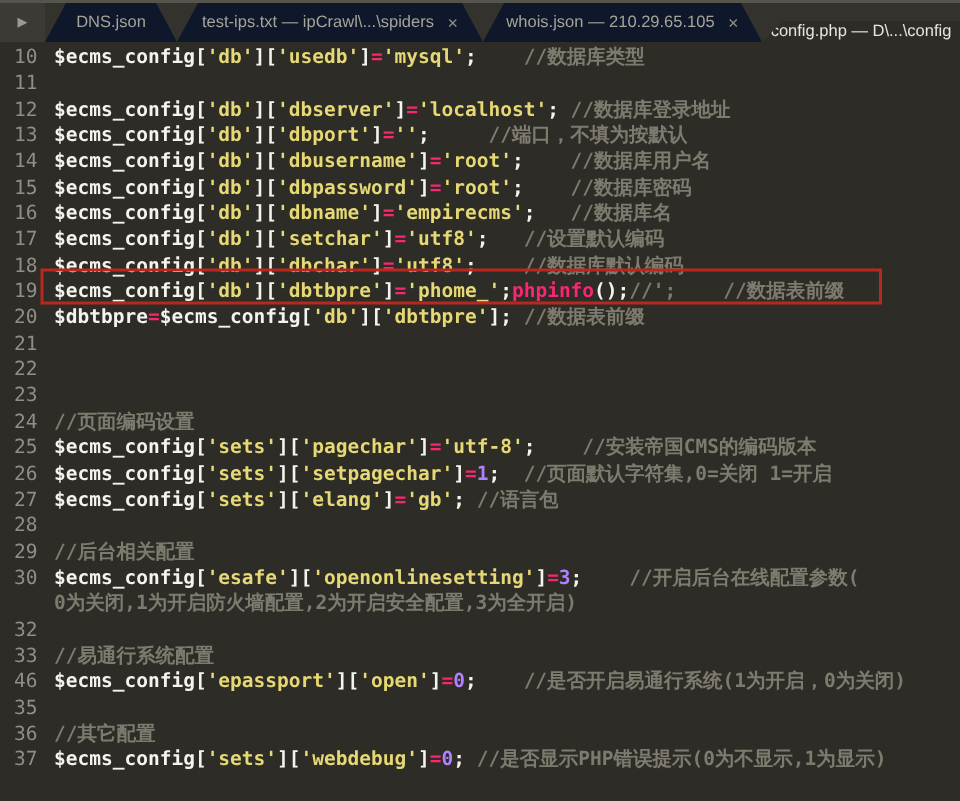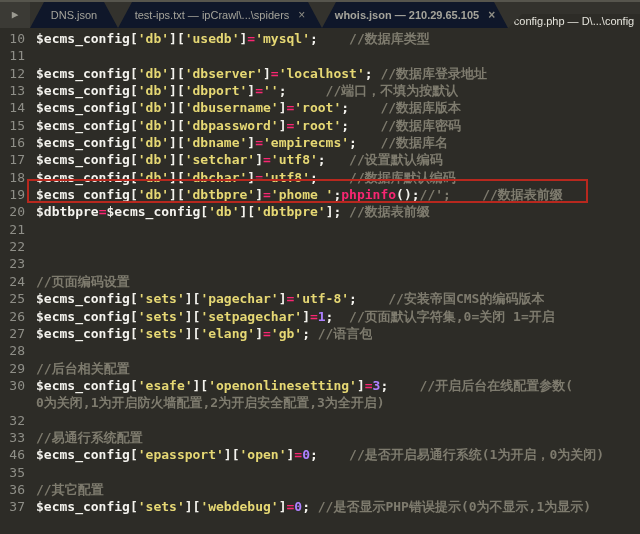--- a/index.html
+++ b/index.html
@@ -21,21 +21,21 @@
   .tab{
     position:relative;display:flex;align-items:center;justify-content:center;
     background:#0f172a;color:#a5a49b;
     font-family:"Liberation Sans","DejaVu Sans",sans-serif;font-size:11px;
     white-space:nowrap;overflow:hidden;box-sizing:border-box;
     clip-path:polygon(0 100%,14px 0,calc(100% - 14px) 0,100% 100%);
     padding:0 16px;cursor:pointer;
   }
   .tab:nth-child(1){width:88px;flex:none;}
   .tab:nth-child(2){width:204px;flex:none;}
-  .tab:nth-child(3){width:186px;flex:none;font-weight:bold;}
+  .tab:nth-child(3){width:186px;flex:none;}
   .tab:nth-child(4){flex:1;clip-path:polygon(0 100%,14px 0,100% 0,100% 100%);}
   .tab.active{background:#2d2c27;color:#e6e5dd;margin-top:12px;}
   .tab-close{margin-left:9px;color:#8f8e85;font-size:12px;line-height:1;cursor:pointer;}
   
   .editor{
     height:506px;background:#2d2c27;padding-top:2px;box-sizing:border-box;
     overflow:hidden;cursor:text;
   }
   .row{
     height:17.35px;line-height:17.35px;display:flex;position:relative;
@@ -94,21 +94,21 @@
       <div class="row">
     <span class="ln">12</span>
     <span class="code"><span class="p">$ecms_config[</span><span class="s">'db'</span><span class="p">][</span><span class="s">'dbserver'</span><span class="p">]</span><span class="o">=</span><span class="s">'localhost'</span><span class="p">;</span><span class="c"> //数据库登录地址</span></span>
   </div>
       <div class="row">
     <span class="ln">13</span>
     <span class="code"><span class="p">$ecms_config[</span><span class="s">'db'</span><span class="p">][</span><span class="s">'dbport'</span><span class="p">]</span><span class="o">=</span><span class="s">''</span><span class="p">;</span><span class="c">     //端口，不填为按默认</span></span>
   </div>
       <div class="row">
     <span class="ln">14</span>
-    <span class="code"><span class="p">$ecms_config[</span><span class="s">'db'</span><span class="p">][</span><span class="s">'dbusername'</span><span class="p">]</span><span class="o">=</span><span class="s">'root'</span><span class="p">;</span><span class="c">    //数据库版本</span></span>
+    <span class="code"><span class="p">$ecms_config[</span><span class="s">'db'</span><span class="p">][</span><span class="s">'dbusername'</span><span class="p">]</span><span class="o">=</span><span class="s">'root'</span><span class="p">;</span><span class="c">    //数据库用户名</span></span>
   </div>
       <div class="row">
     <span class="ln">15</span>
     <span class="code"><span class="p">$ecms_config[</span><span class="s">'db'</span><span class="p">][</span><span class="s">'dbpassword'</span><span class="p">]</span><span class="o">=</span><span class="s">'root'</span><span class="p">;</span><span class="c">    //数据库密码</span></span>
   </div>
       <div class="row">
     <span class="ln">16</span>
     <span class="code"><span class="p">$ecms_config[</span><span class="s">'db'</span><span class="p">][</span><span class="s">'dbname'</span><span class="p">]</span><span class="o">=</span><span class="s">'empirecms'</span><span class="p">;</span><span class="c">   //数据库名</span></span>
   </div>
       <div class="row">

